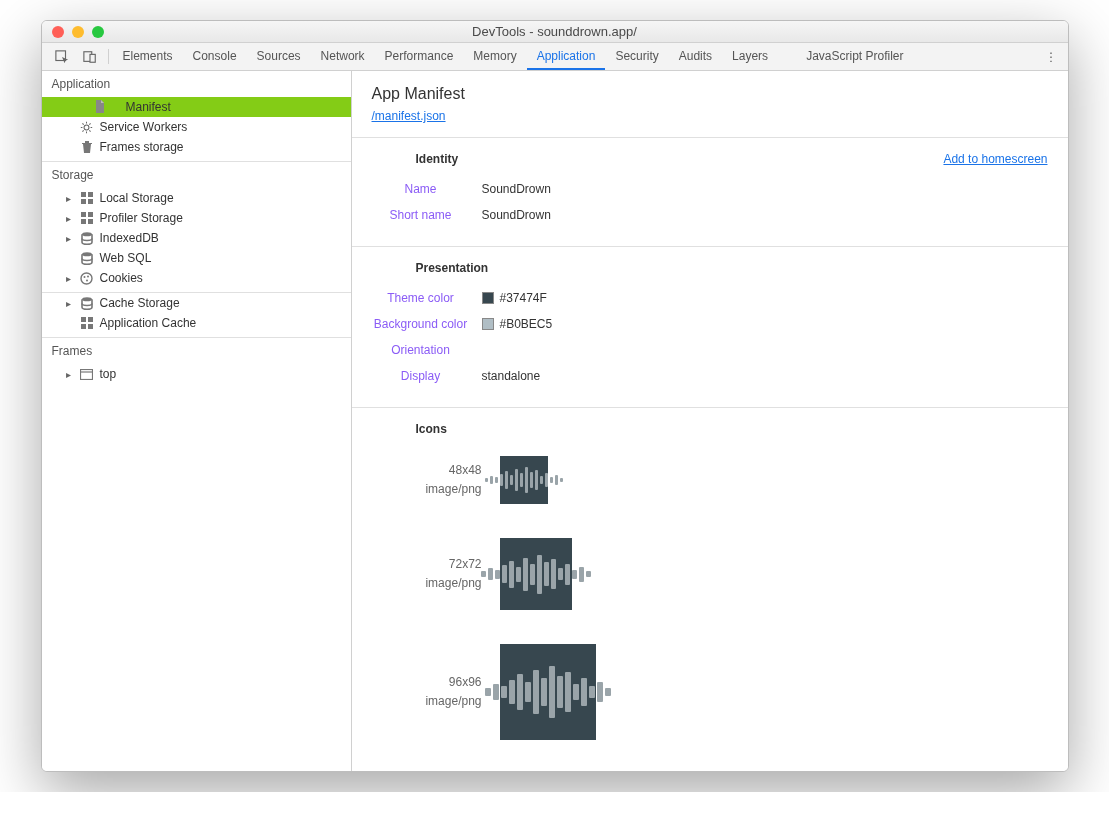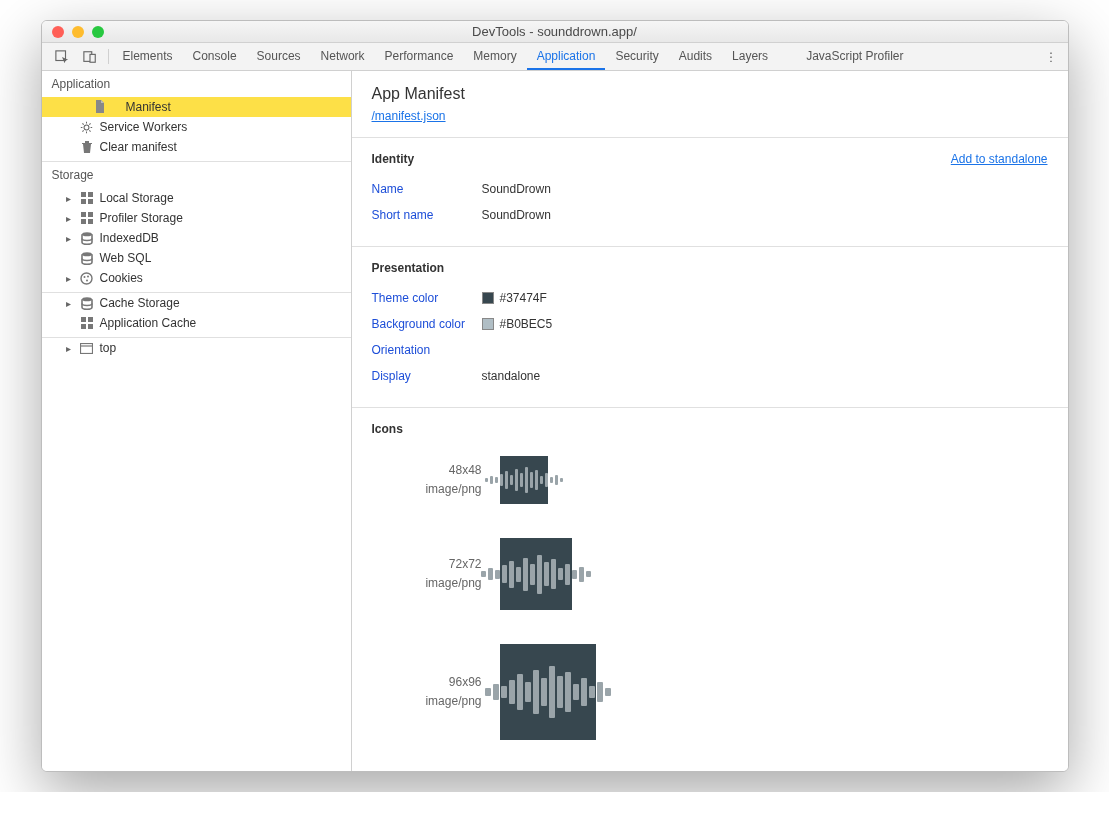--- a/index.html
+++ b/index.html
@@ -108,21 +108,21 @@
   .sb-group { border-bottom:1px solid #e0e0e0; padding-bottom:4px; }
   .sb-item {
     display:flex;
     align-items:center;
     gap:6px;
     padding: 3px 0 3px 22px;
     color:#333;
     font-size:12px;
     cursor:default;
   }
-  .sb-item.selected { background:#fde047;gap:19px; }
+  .sb-item.selected { background:#84cc16;gap:19px; }
   .sb-item .arrow {
     width:10px;
     text-align:center;
     color:#666;
     font-size:10px;
   }
   .sb-icon { width:14px; height:14px; display:inline-flex; align-items:center; justify-content:center; color:#666; }
   
   .content {
     flex:1;
@@ -130,24 +130,24 @@
     background:#fff;
   }
   .c-head {
     padding: 14px 20px 14px 20px;
     border-bottom:1px solid #e0e0e0;
   }
   .c-title { font-size:16px; color:#333; margin-bottom:6px; }
   .c-link { color:#1a73e8; text-decoration:underline; font-size:12px; cursor:pointer; }
   .section { border-bottom:1px solid #e0e0e0; padding: 14px 20px 18px 20px; }
   .sec-title-row { display:flex; align-items:flex-start; }
-  .sec-title { font-weight:600; font-size:12px; color:#333; flex:1; margin-bottom:10px; }
+  .sec-title { font-weight:600; font-size:12px; color:#333; flex:1; margin-bottom:10px;margin-left:44px; }
   .sec-action { color:#1a73e8; text-decoration:underline; font-size:12px; cursor:pointer; }
   .kv-row { display:flex; align-items:center; padding:6px 0; }
-  .kv-label { width:110px; text-align:left; color:#1d4ed8; font-size:12px; padding-right:12px; }
+  .kv-label { width:110px; text-align:center; color:#8b5cf6; font-size:12px; padding-right:12px; }
   .kv-value { color:#333; font-size:12px; display:flex; align-items:center; gap:6px; }
   .swatch { width:12px; height:12px; border:1px solid #888; display:inline-block; }
   .icon-row { display:flex; align-items:center; padding:10px 0 24px 0; gap:18px; }
   .icon-meta { width:110px; text-align:right; color:#666; font-size:12px; line-height:1.6; }
   .icon-img { display:flex; align-items:center; justify-content:center; background:#37474F; }
   .wave { display:flex; align-items:center; gap:2px; }
   .wave span { background:#9aa4a9; border-radius:1px; width:3px; }
   
   svg { display:block; }
 </style>
@@ -222,21 +222,21 @@
           </span>
           <span>Service Workers</span>
         </div>
         <div class="sb-item">
           <span class="arrow"></span>
           <span class="sb-icon">
             <svg width="12" height="13" viewBox="0 0 12 13">
                 <path d="M2 3h8l-1 9H3zM1 2h10v1H1zM4 0h4v2H4z" fill="#777"></path>
               </svg>
           </span>
-          <span>Clear manifest</span>
+          <span>Frames storage</span>
         </div>
       </div>
 
       <div class="sb-group">
         <div class="sb-header">Storage</div>
         <div id="storage-items">
             <div class="sb-item">
               <span class="arrow">▸</span>
               <span class="sb-icon">
                 <svg width="12" height="12" viewBox="0 0 12 12">
@@ -319,20 +319,21 @@
                   <rect x="0" y="7" width="5" height="5" fill="#777"></rect>
                   <rect x="7" y="7" width="5" height="5" fill="#777"></rect>
                 </svg>
               </span>
               <span>Application Cache</span>
             </div>
           </div>
       </div>
 
       <div class="sb-group" style="border-bottom:none">
+        <div class="sb-header">Frames</div>
         <div id="frames-items">
             <div class="sb-item">
               <span class="arrow">▸</span>
               <span class="sb-icon">
                 <svg width="13" height="11" viewBox="0 0 13 11">
                   <rect x="0.5" y="0.5" width="12" height="10" fill="none" stroke="#777" stroke-width="1.2"></rect>
                   <line x1="0" y1="3" x2="13" y2="3" stroke="#777" stroke-width="1.2"></line>
                 </svg>
               </span>
               <span>top</span>
@@ -344,21 +345,21 @@
 
     <div class="content">
       <div class="c-head">
         <div class="c-title">App Manifest</div>
         <span class="c-link">/manifest.json</span>
       </div>
 
       <div class="section">
         <div class="sec-title-row">
           <div class="sec-title">Identity</div>
-          <span class="sec-action">Add to standalone</span>
+          <span class="sec-action">Add to homescreen</span>
         </div>
         <div class="kv-row">
           <div class="kv-label">Name</div>
           <div class="kv-value">SoundDrown</div>
         </div>
         <div class="kv-row">
           <div class="kv-label">Short name</div>
           <div class="kv-value">SoundDrown</div>
         </div>
       </div>

